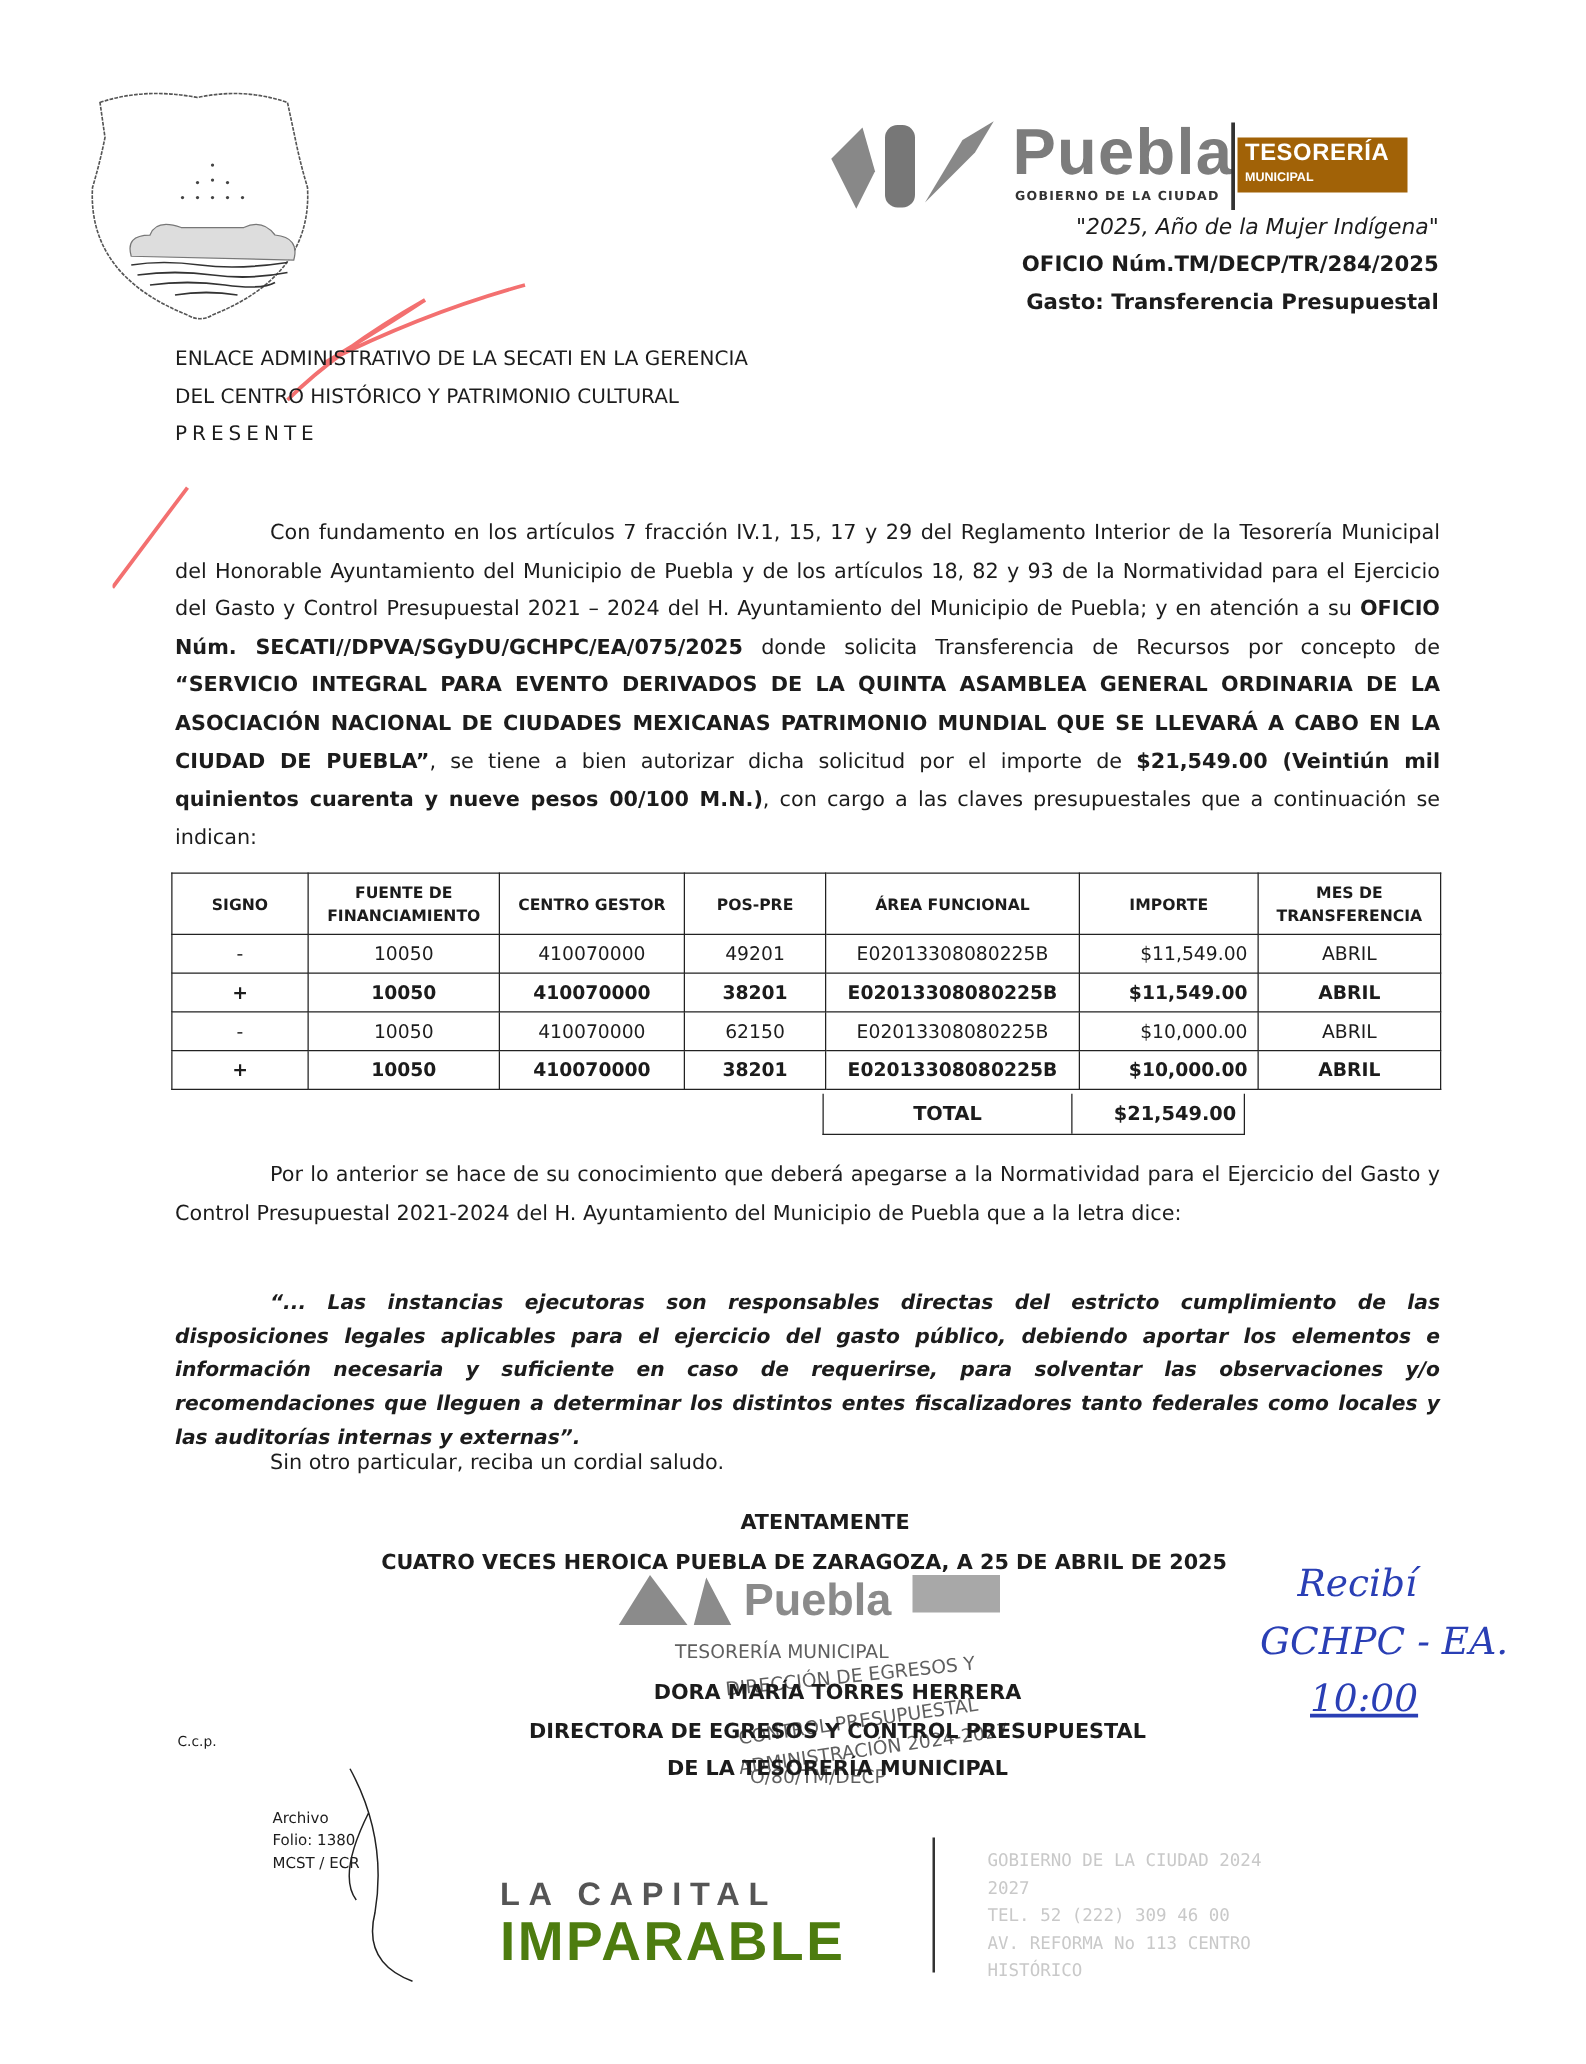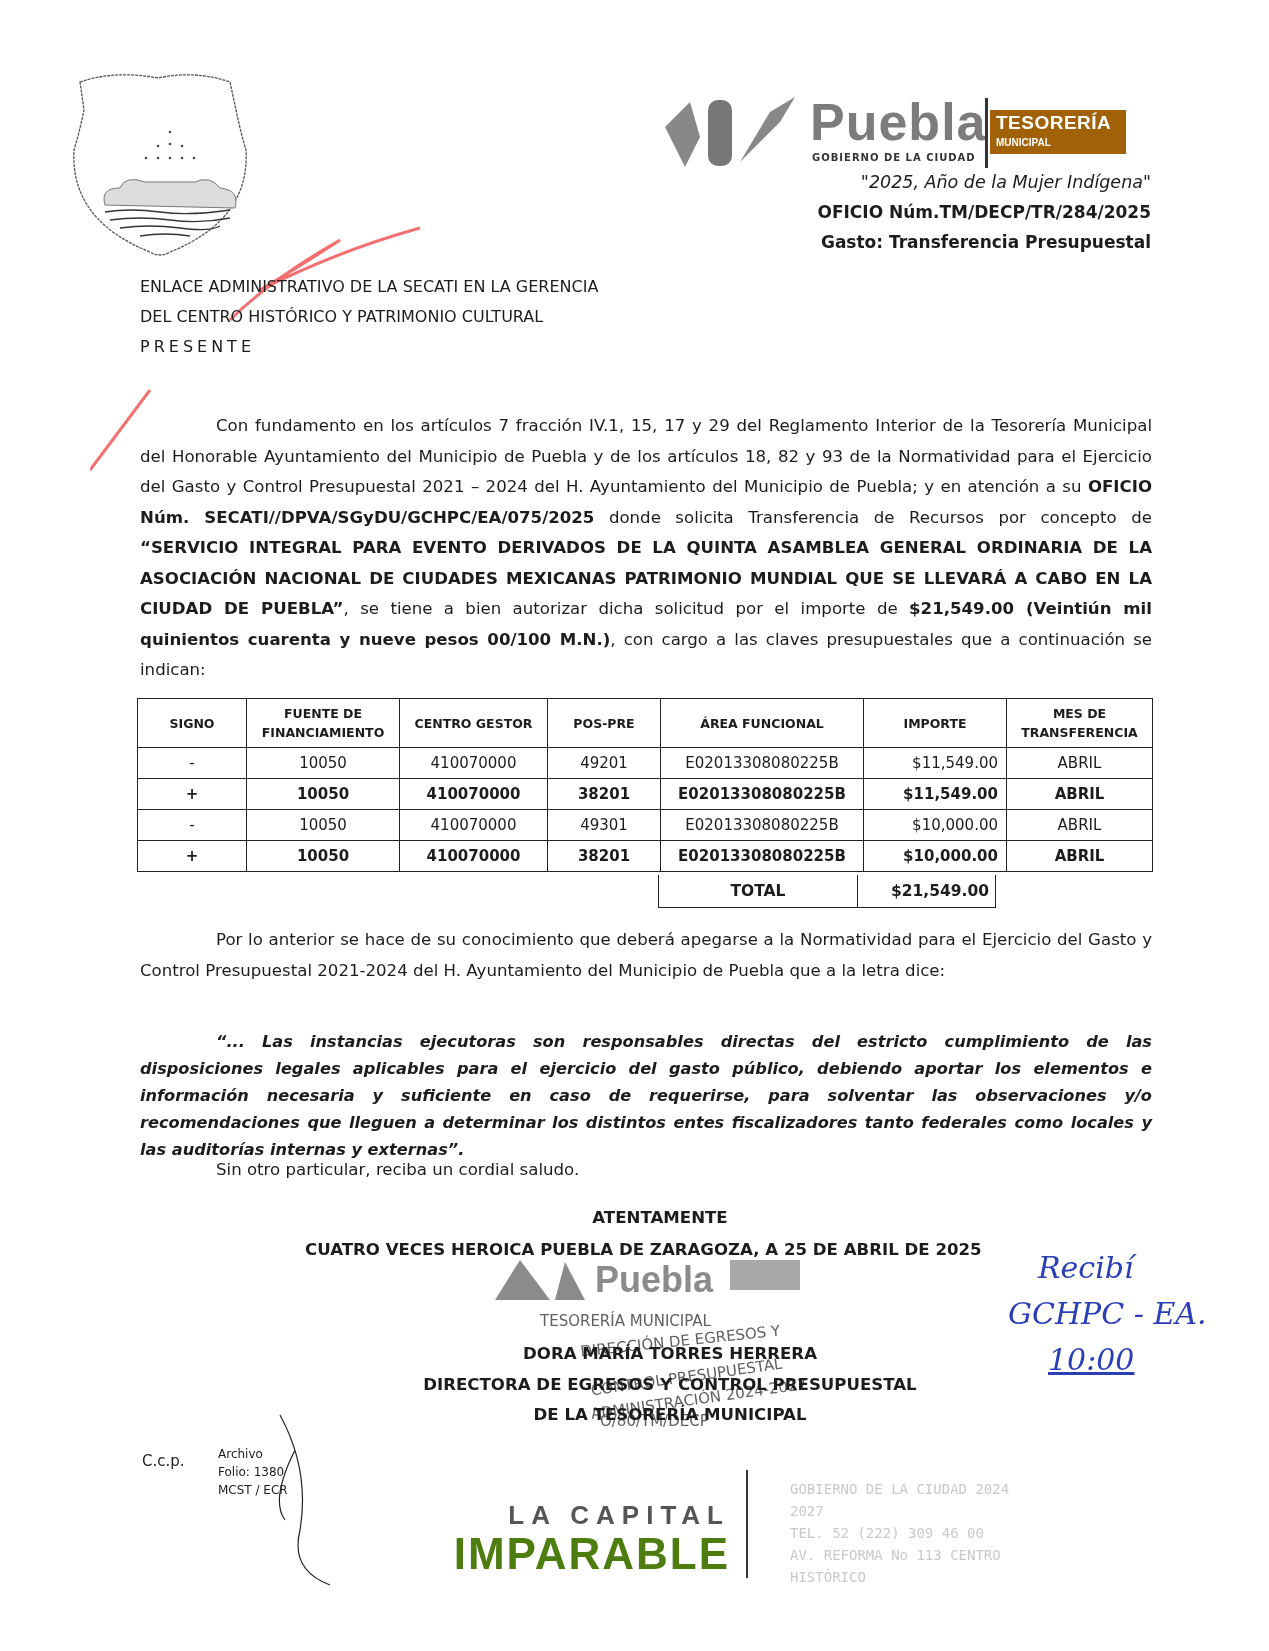--- a/index.html
+++ b/index.html
@@ -56,24 +56,24 @@
   .director-name { top:1344px; left:420px; width:500px; }
   .director-title { top:1375px; left:390px; width:560px; }
   .director-dept { top:1405px; left:420px; width:500px; }
 
   .stamp { left:490px; top:1250px; width:320px; height:180px; opacity:0.85; }
   .stamp-text { position:absolute; font-family:"DejaVu Sans", sans-serif; color:#444; font-size:15px; white-space:nowrap; }
 
   .handnote { left:1008px; top:1245px; color:#2a3fb5; font-family:"DejaVu Serif", serif; font-style:italic;
               font-size:30px; line-height:46px; }
 
-  .ccp { left:142px; top:1452px; font-size:15px; }
+  .ccp { left:142px; top:1387px; font-size:11px; }
   .ccp-list { left:218px; top:1445px; font-size:12px; line-height:18px; }
 
-  .footer-logo { left:400px; top:1500px; width:330px; height:90px; text-align:right; }
+  .footer-logo { left:400px; top:1500px; width:330px; height:90px; text-align:left; }
   .footer-logo .l1 { font-size:26px; letter-spacing:7px; color:#555; font-weight:bold; font-family:"Liberation Sans", sans-serif; }
   .footer-logo .l2 { font-size:44px; letter-spacing:2px; color:#4d7c0f; font-weight:bold; font-family:"Liberation Sans", sans-serif; line-height:46px; }
   .footer-sep { left:746px; top:1470px; width:2px; height:108px; background:#333; }
   .footer-info { left:790px; top:1478px; font-family:"DejaVu Sans Mono", monospace; font-size:14px; color:#c9c9c9; line-height:22px; }
 
   .redmark { left:90px; top:220px; width:340px; height:280px; }
   .sigmark { left:270px; top:1410px; width:80px; height:180px; }
 </style>
 </head>
 <body>
@@ -161,21 +161,21 @@
       <td>410070000</td>
       <td>38201</td>
       <td>E02013308080225B</td>
       <td class="imp">$11,549.00</td>
       <td>ABRIL</td>
     </tr>
     <tr>
       <td>-</td>
       <td>10050</td>
       <td>410070000</td>
-      <td>49301</td>
+      <td>62150</td>
       <td>E02013308080225B</td>
       <td class="imp">$10,000.00</td>
       <td>ABRIL</td>
     </tr>
     <tr class="bold">
       <td>+</td>
       <td>10050</td>
       <td>410070000</td>
       <td>38201</td>
       <td>E02013308080225B</td>

